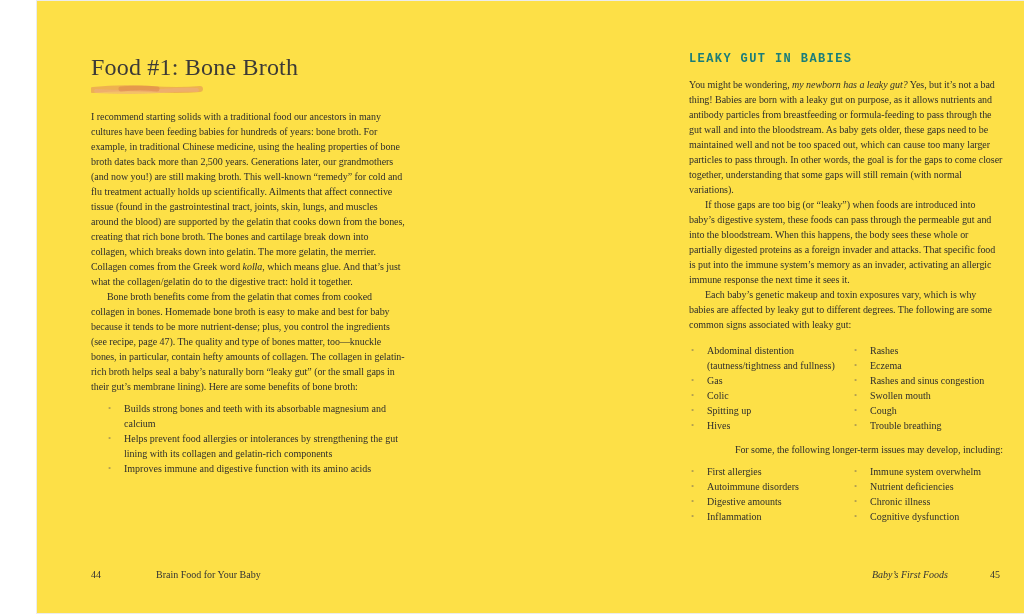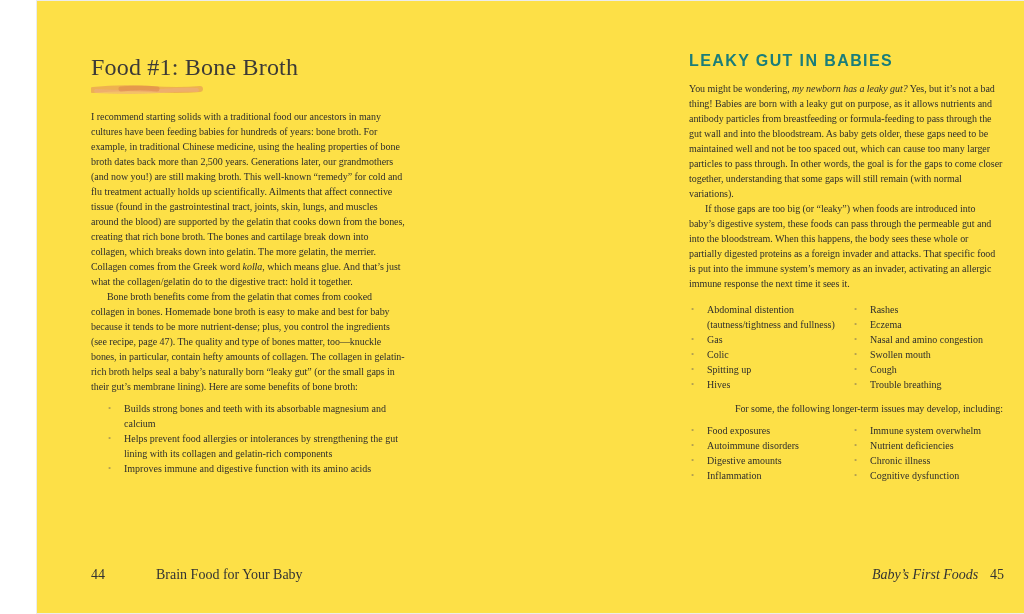--- a/index.html
+++ b/index.html
@@ -12,22 +12,22 @@
   .page-left  { left:55px;  top:54px; width:314px; }
   .page-right { left:653px; top:52px; width:314px; }
 
   h1.title {
     margin:0; font-weight:400; font-size:24px; line-height:26px;
     color:#3c3a37; letter-spacing:0.2px;
   }
   .brush { display:block; margin-top:3px; }
 
   h2.section-heading {
-    margin:0; font-family:Liberation Sans, sans-serif;
-    font-weight:700; font-size:16px; letter-spacing:1.4px;
+    margin:0; font-family:Liberation Mono, monospace;
+    font-weight:700; font-size:12px; letter-spacing:1.4px;
     color:var(--color-accent_teal,#1a7d7a);
   }
 
   p.body {
     margin:0; font-size:10px; line-height:15px; letter-spacing:-0.05px;
     text-align:left; overflow-wrap:break-word;
   }
   p.body em { font-style:italic; }
   .page-left  p.body.first { margin-top:13px; }
   .page-right p.body.first { margin-top:11px; }
@@ -47,21 +47,21 @@
   .two-col ul.bullets { margin:0; padding:0; }
   .two-col ul.bullets li { padding-left:18px; }
   .two-col ul.bullets li::before { left:2px; }
   .two-col .col1 { width:163px; flex:0 0 163px; }
   .two-col .col2 { flex:1; }
 
   p.body.for-some { margin-top:9px;text-align:right; }
   .two-col.issues { margin-top:7px; }
 
   .footer-item {
-    position:absolute; top:569px; font-size:14px; line-height:12px; color:#333;
+    position:absolute; top:569px; font-size:10px; line-height:12px; color:#333;
   }
   .footer-page-left  { left:55px; }
   .footer-head-left  { left:120px;text-align:right; }
   .footer-head-right { left:836px; font-style:italic; }
   .footer-page-right { left:954px; }
 </style>
 </head>
 <body>
 
 <div class="spread">
@@ -83,44 +83,45 @@
       <li><span>Helps prevent food allergies or intolerances by strengthening the gut lining with its collagen and gelatin-rich components</span></li>
       <li><span>Improves immune and digestive function with its amino acids</span></li>
     </ul>
   </main>
 
   <aside class="page page-right">
     <h2 class="section-heading">LEAKY GUT IN BABIES</h2>
 
     <p class="body first">You might be wondering, <em>my newborn has a leaky gut?</em> Yes, but it’s not a bad thing! Babies are born with a leaky gut on purpose, as it allows nutrients and antibody particles from breastfeeding or formula-feeding to pass through the gut wall and into the bloodstream. As baby gets older, these gaps need to be maintained well and not be too spaced out, which can cause too many larger particles to pass through. In other words, the goal is for the gaps to come closer together, understanding that some gaps will still remain (with normal variations).</p>
     <p class="body indent">If those gaps are too big (or “leaky”) when foods are introduced into baby’s digestive system, these foods can pass through the permeable gut and into the bloodstream. When this happens, the body sees these whole or partially digested proteins as a foreign invader and attacks. That specific food is put into the immune system’s memory as an invader, activating an allergic immune response the next time it sees it.</p>
+    <p class="body indent">Each baby’s genetic makeup and toxin exposures vary, which is why babies are affected by leaky gut to different degrees. The following are some common signs associated with leaky gut:</p>
 
     <div class="two-col">
       <ul class="bullets col1">
         <li><span>Abdominal distention (tautness/tightness and fullness)</span></li>
         <li><span>Gas</span></li>
         <li><span>Colic</span></li>
         <li><span>Spitting up</span></li>
         <li><span>Hives</span></li>
       </ul>
       <ul class="bullets col2">
         <li><span>Rashes</span></li>
         <li><span>Eczema</span></li>
-        <li><span>Nasal and amino congestion</span></li>
+        <li><span>Rashes and sinus congestion</span></li>
         <li><span>Swollen mouth</span></li>
         <li><span>Cough</span></li>
         <li><span>Trouble breathing</span></li>
       </ul>
     </div>
 
     <p class="body indent for-some">For some, the following longer-term issues may develop, including:</p>
 
     <div class="two-col issues">
       <ul class="bullets col1">
-        <li><span>Food exposures</span></li>
+        <li><span>First allergies</span></li>
         <li><span>Autoimmune disorders</span></li>
         <li><span>Digestive amounts</span></li>
         <li><span>Inflammation</span></li>
       </ul>
       <ul class="bullets col2">
         <li><span>Immune system overwhelm</span></li>
         <li><span>Nutrient deficiencies</span></li>
         <li><span>Chronic illness</span></li>
         <li><span>Cognitive dysfunction</span></li>
       </ul>

